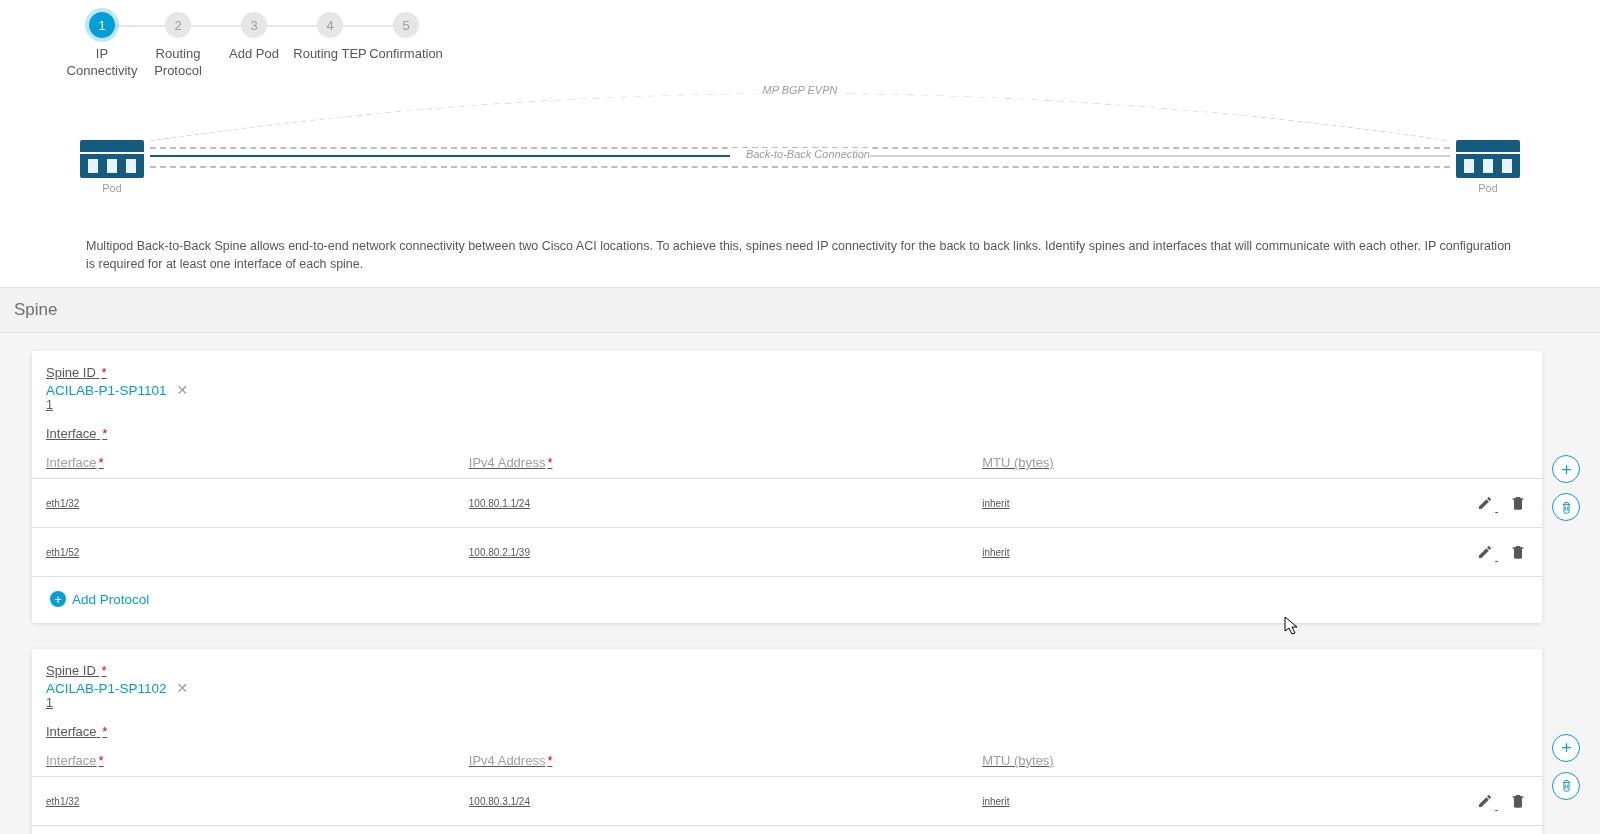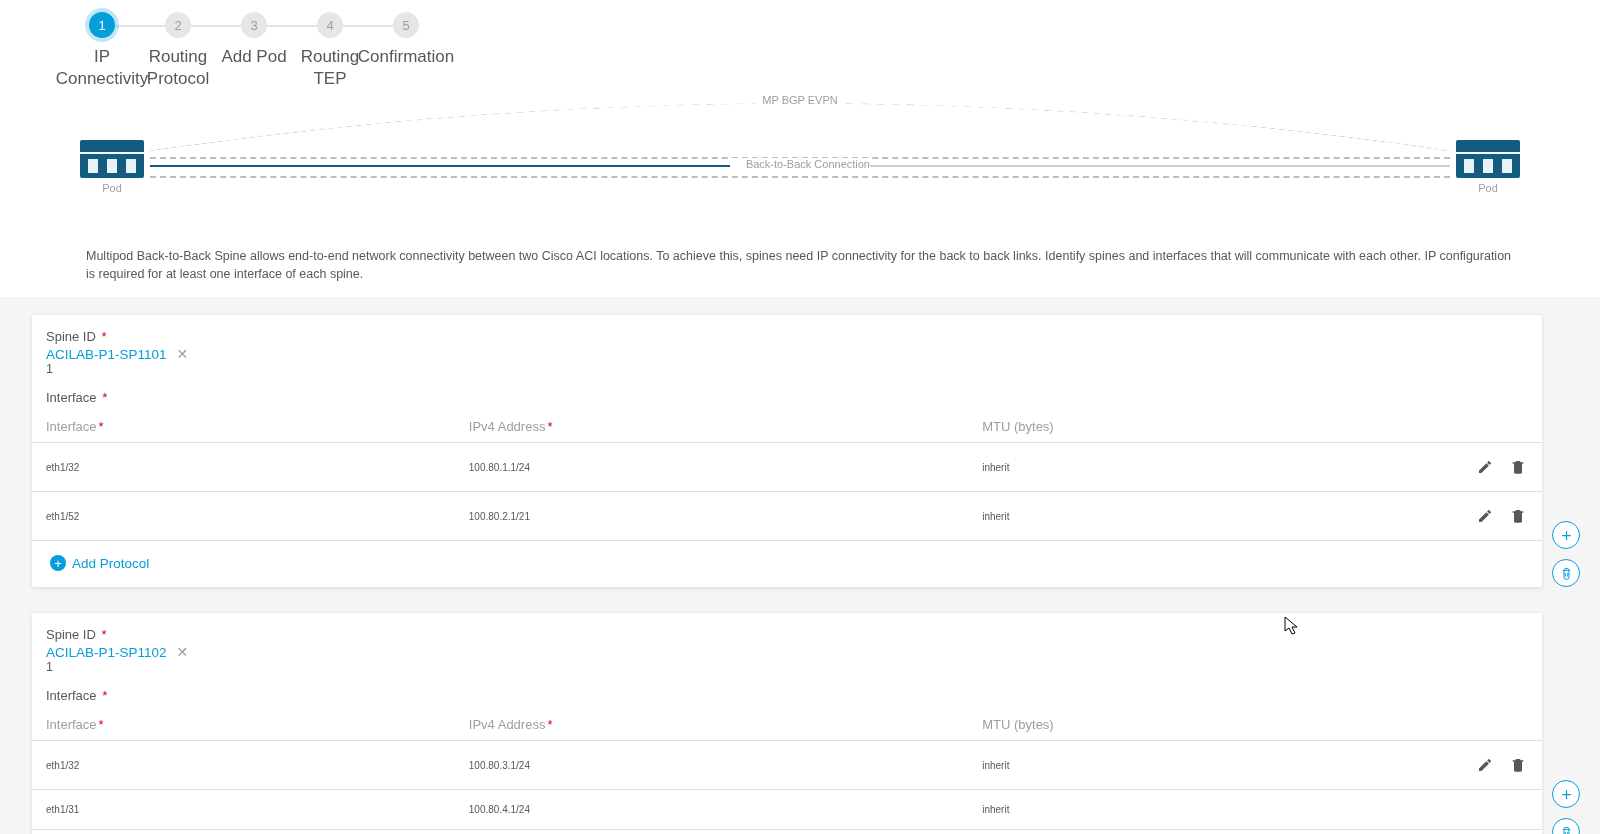--- a/index.html
+++ b/index.html
@@ -16,46 +16,46 @@
   }
   *{box-sizing:border-box;}
   html,body{margin:0;padding:0;font-family:Arial,Helvetica,sans-serif;font-size:13px;color:var(--text);background:var(--bg);}
   .page{width:1600px;min-height:834px;background:var(--bg);position:relative;}
   
   .stepper{display:flex;align-items:flex-start;padding:12px 0 0 64px;}
   .step{display:flex;flex-direction:column;align-items:center;width:76px;position:relative;}
   .step .circle{width:26px;height:26px;border-radius:50%;display:flex;align-items:center;justify-content:center;font-size:13px;font-weight:400;z-index:2;}
   .step.active .circle{background:var(--cisco-blue);color:#fff;box-shadow:0 0 0 4px rgba(4,159,217,.25);}
   .step:not(.active) .circle{background:#e6e6e6;color:var(--muted);}
-  .step .label{margin-top:8px;font-size:17px;color:var(--text);text-align:center;line-height:1.3;}
+  .step .label{margin-top:8px;font-size:13px;color:var(--text);text-align:center;line-height:1.3;}
   .step .bar{position:absolute;top:13px;left:50%;width:76px;height:2px;background:#e6e6e6;z-index:1;}
   .step:last-child .bar{display:none;}
   
   .diagram-row{position:relative;height:145px;margin:6px 80px 6px 80px;}
-  .pod-box{position:absolute;top:44px;width:64px;}
+  .pod-box{position:absolute;top:54px;width:64px;}
   .pod-left{left:0;}
   .pod-right{right:0;}
   .pod-box .cap{height:12px;background:var(--brand);border-radius:2px 2px 0 0;}
   .pod-box .body{height:24px;background:var(--brand);margin-top:2px;border-radius:0 0 2px 2px;display:flex;justify-content:space-around;align-items:center;padding:0 4px;}
   .pod-box .body span{display:block;width:10px;height:14px;background:#e6f4fa;}
   .pod-label{text-align:center;font-size:11px;color:var(--muted);margin-top:4px;}
-  .lines{position:absolute;left:70px;right:70px;top:0;bottom:0;}
+  .lines{position:absolute;left:70px;right:70px;top:0;bottom:0;font-style:italic;}
   .mp-label{position:absolute;left:0;right:0;top:-2px;text-align:center;font-size:11px;color:var(--muted);background:var(--bg);width:90px;margin:0 auto;}
   .conn-label{position:absolute;left:0;right:0;top:62px;text-align:right;font-size:11px;color:var(--muted);background:var(--bg);width:140px;margin:0 auto;z-index:2;}
   svg.arc{position:absolute;left:0;top:0;width:100%;height:55px;}
   .solid-line{position:absolute;left:0;right:0;top:69px;height:2px;background:var(--brand);}
   .solid-line::after{content:"";position:absolute;right:0;left:50%;top:0;height:2px;background:#cfcfcf;}
   .dash-line{position:absolute;left:0;right:0;border-top:2.5px dashed #bdbdbd;}
   .dash-top{top:61px;}
   .dash-bot{top:80px;}
   .desc{margin:0 86px 14px 86px;font-size:12.5px;color:var(--text);line-height:1.45;}
   
   .spine-header{background:#f2f2f2;padding:12px 14px;font-size:17px;color:#707070;border-top:1px solid var(--border);border-bottom:1px solid var(--border);}
   .spine-zone{background:var(--panel);padding:18px 14px 30px 14px;}
-  .card-wrap{display:flex;align-items:flex-end;gap:10px;margin-bottom:26px;}
+  .card-wrap{display:flex;align-items:center;gap:10px;margin-bottom:26px;text-decoration:underline;}
   .card{flex:1;background:#fff;box-shadow:0 1px 4px rgba(0,0,0,.12);border-radius:2px;padding:14px 0 16px 0;margin-left:18px;}
   .card-inner{padding:0 14px;}
   .lbl{font-size:13px;color:var(--text);margin-bottom:0;}
   .req{color:var(--req);margin-left:2px;}
   .spine-name{color:var(--cisco-blue);font-size:13.5px;display:inline-flex;align-items:center;gap:10px;margin-top:2px;}
   .spine-name .x{color:var(--muted);font-size:14px;cursor:pointer;}
   .sub{font-size:12.5px;color:var(--text);margin-top:0;}
   .section-lbl{font-size:13px;color:var(--text);margin-top:14px;margin-bottom:6px;}
   table{width:100%;border-collapse:collapse;}
   th{text-align:left;font-weight:400;font-size:13px;color:var(--muted);padding:8px 14px;border-bottom:1px solid var(--border);}
@@ -132,20 +132,21 @@
       <div class="mp-label">MP BGP EVPN</div>
       <div class="dash-line dash-top"></div>
       <div class="solid-line"></div>
       <div class="conn-label">Back-to-Back Connection</div>
       <div class="dash-line dash-bot"></div>
     </div>
   </div>
 
   <div class="desc">Multipod Back-to-Back Spine allows end-to-end network connectivity between two Cisco ACI locations. To achieve this, spines need IP connectivity for the back to back links. Identify spines and interfaces that will communicate with each other. IP configuration is required for at least one interface of each spine.</div>
 
+  <div class="spine-header">Spine</div>
 
   <div class="spine-zone">
 
     <div class="card-wrap">
       <div class="card">
         <div class="card-inner">
           <div class="lbl"><span>Spine ID</span> <span class="req">*</span></div>
           <div class="spine-name">
             <span>ACILAB-P1-SP1101</span>
               <span class="x">✕</span>
@@ -175,21 +176,21 @@
                   </span>
                 <span class="icon-btn">
                     <svg viewBox="0 0 24 24">
                       <path fill="currentColor" d="M6 7h12v13a2 2 0 0 1-2 2H8a2 2 0 0 1-2-2V7zm3-4h6l1 2h4v2H4V5h4l1-2z"></path>
                     </svg>
                   </span>
               </td>
             </tr>
             <tr>
               <td>eth1/52</td>
-              <td>100.80.2.1/21</td>
+              <td>100.80.2.1/39</td>
               <td>inherit</td>
               <td class="actions">
                 <span class="icon-btn">
                     <svg viewBox="0 0 24 24">
                       <path fill="currentColor" d="M3 17.25V21h3.75L17.81 9.94l-3.75-3.75L3 17.25zM20.71 7.04a1 1 0 0 0 0-1.41l-2.34-2.34a1 1 0 0 0-1.41 0l-1.83 1.83 3.75 3.75 1.83-1.83z"></path>
                     </svg>
                   </span>
                 <span class="icon-btn">
                     <svg viewBox="0 0 24 24">
                       <path fill="currentColor" d="M6 7h12v13a2 2 0 0 1-2 2H8a2 2 0 0 1-2-2V7zm3-4h6l1 2h4v2H4V5h4l1-2z"></path>

